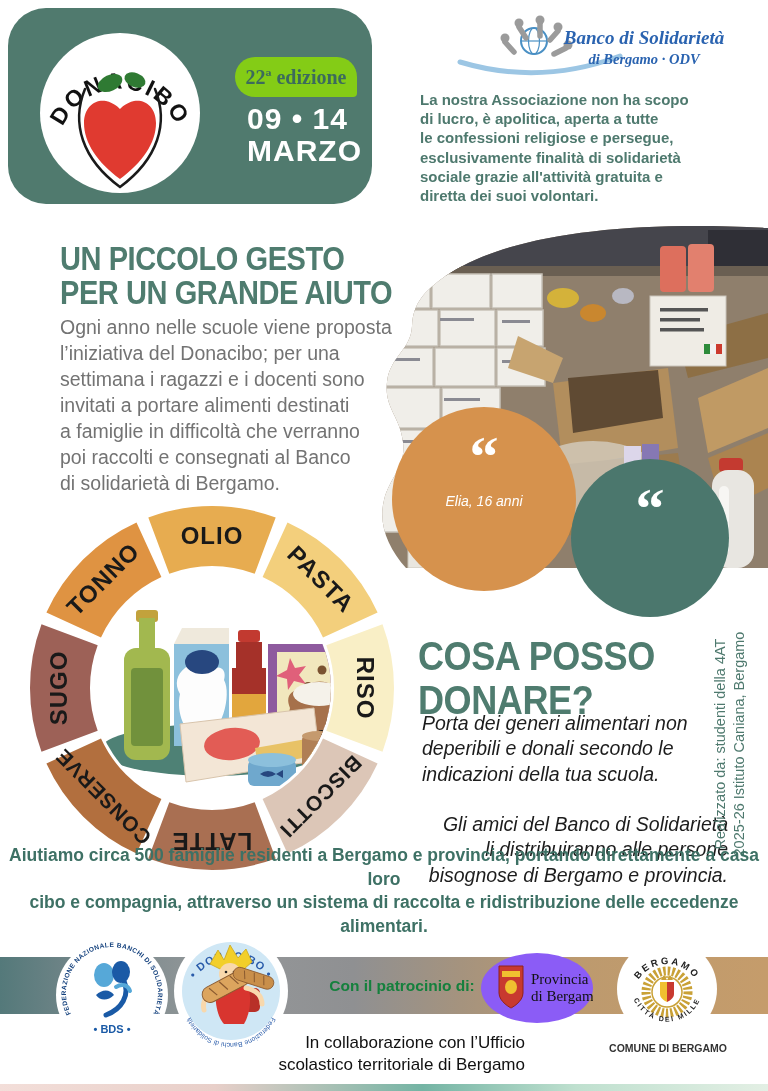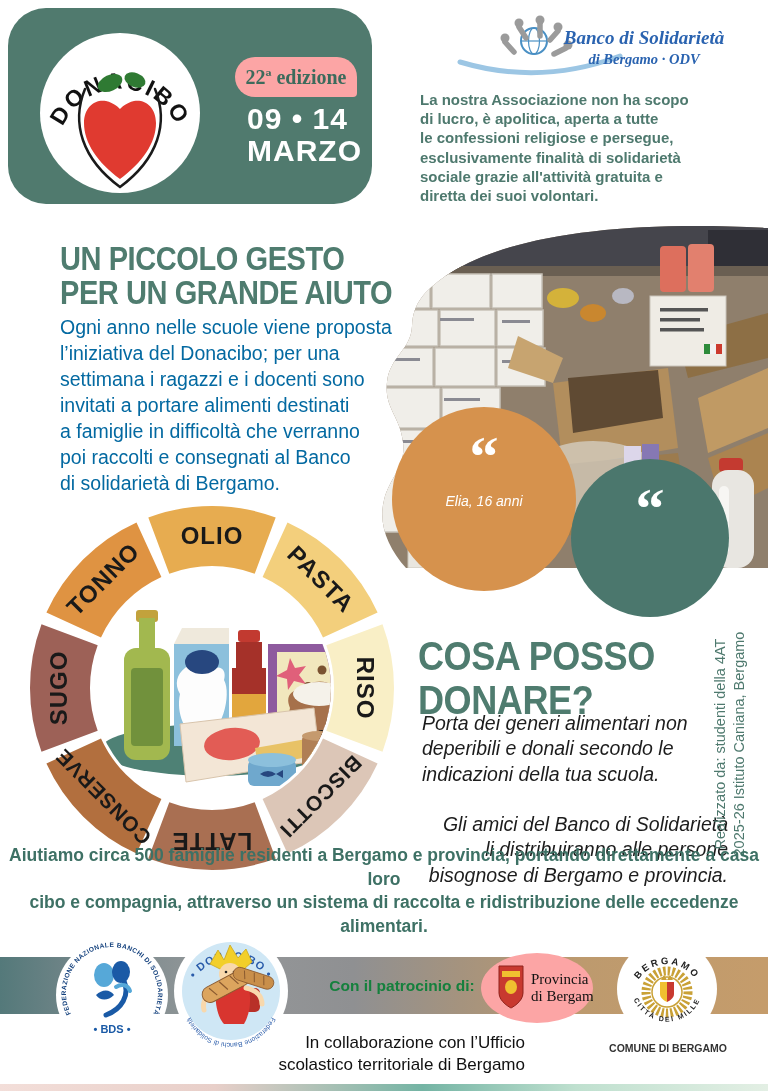--- a/index.html
+++ b/index.html
@@ -1,51 +1,51 @@
 <!DOCTYPE html>
 <html><head>
 <meta charset="utf-8">
 <style>
   html,body{margin:0;padding:0;background:#ffffff;}
   body{width:768px;height:1091px;position:relative;font-family:"Liberation Sans",sans-serif;overflow:hidden;}
   .abs{position:absolute;}
   .pre{white-space:pre-line;}
   
   .hdr-block{left:8px;top:8px;width:364px;height:196px;background:#507a6e;border-radius:38px;}
-  .edition-badge{left:235px;top:57px;width:122px;height:40px;background:#fca5a5;border-radius:20px 20px 4px 20px;
+  .edition-badge{left:235px;top:57px;width:122px;height:40px;background:#84cc16;border-radius:20px 20px 4px 20px;
     display:flex;align-items:center;justify-content:center;font-family:"Liberation Serif",serif;
     font-weight:bold;font-size:20px;color:#3c6b5c;}
   .event-date{left:247px;top:103px;color:#ffffff;font-weight:bold;font-size:30px;line-height:1.05;letter-spacing:1px;}
   
   .org-desc{left:420px;top:90px;width:330px;color:#4e796e;font-weight:bold;font-size:15px;line-height:1.28;}
   
   .condensed{font-weight:bold;color:#4f7c6f;transform:scaleX(0.88);transform-origin:left top;letter-spacing:-0.5px;}
   .intro-title{left:60px;top:242px;font-size:33px;line-height:1.04;}
-  .intro-body{left:60px;top:315px;width:345px;font-size:19.5px;line-height:1.33;color:#0369a1;}
+  .intro-body{left:60px;top:315px;width:345px;font-size:19.5px;line-height:1.33;color:#737373;}
   .donate-title{left:418px;top:634px;font-size:41px;line-height:1.08;}
   .donate-p{left:418px;width:310px;font-size:19.5px;line-height:1.3;color:#1c1c1c;font-style:italic;}
   
   .quote-circle{border-radius:50%;display:flex;flex-direction:column;align-items:center;justify-content:flex-start;
     color:#fff;text-align:center;}
   .quote-orange{left:392px;top:407px;width:184px;height:184px;background:#d6924d;}
   .quote-teal{left:571px;top:459px;width:158px;height:158px;background:#4b776d;}
   .quote-mark{font-family:"Liberation Serif",serif;font-weight:bold;font-size:58px;line-height:0.55;margin-top:34px;}
   .quote-text{font-weight:bold;font-size:16.5px;line-height:1.22;margin-top:12px;}
   .quote-text-lg{font-weight:bold;font-size:20.5px;line-height:1.25;margin-top:10px;}
   .quote-attr{font-style:italic;font-size:14px;margin-top:20px;}
   
   .credit{left:606px;top:724px;width:250px;height:40px;transform:rotate(-90deg);color:#4e796e;
     font-size:14.5px;line-height:1.32;text-align:center;font-weight:500;}
   
   .mission{left:0;top:844px;width:768px;text-align:center;color:#3e7165;font-weight:bold;font-size:17.5px;line-height:1.35;}
   
   .band{left:0;top:957px;width:768px;height:57px;
     background:linear-gradient(90deg,#54797a 0%,#6f8487 9%,#95989a 28%,#8f9092 46%,#a5937e 60%,#bd9a6e 76%,#c59c6b 100%);}
   .patronage{left:322px;top:977px;width:160px;text-align:center;color:#15803d;font-weight:bold;font-size:15.5px;}
-  .provincia-wrap{left:481px;top:953px;width:112px;height:70px;background:#fca5a5;border-radius:50%;}
+  .provincia-wrap{left:481px;top:953px;width:112px;height:70px;background:#8b5cf6;border-radius:50%;}
   .comune-caption{left:598px;top:1042px;width:140px;text-align:center;font-size:10.5px;font-weight:600;color:#333;}
   .collab{left:215px;top:1032px;width:310px;text-align:right;font-size:17px;line-height:1.3;color:#111;}
   .bottom-strip{left:0;top:1084px;width:768px;height:7px;
     background:linear-gradient(90deg,#f3ded9 0%,#e8cfc9 28%,#74b4a4 55%,#bfe0cf 75%,#e3efe4 100%);}
 </style>
 </head>
 <body>
 
 <div class="abs hdr-block"></div>
 

